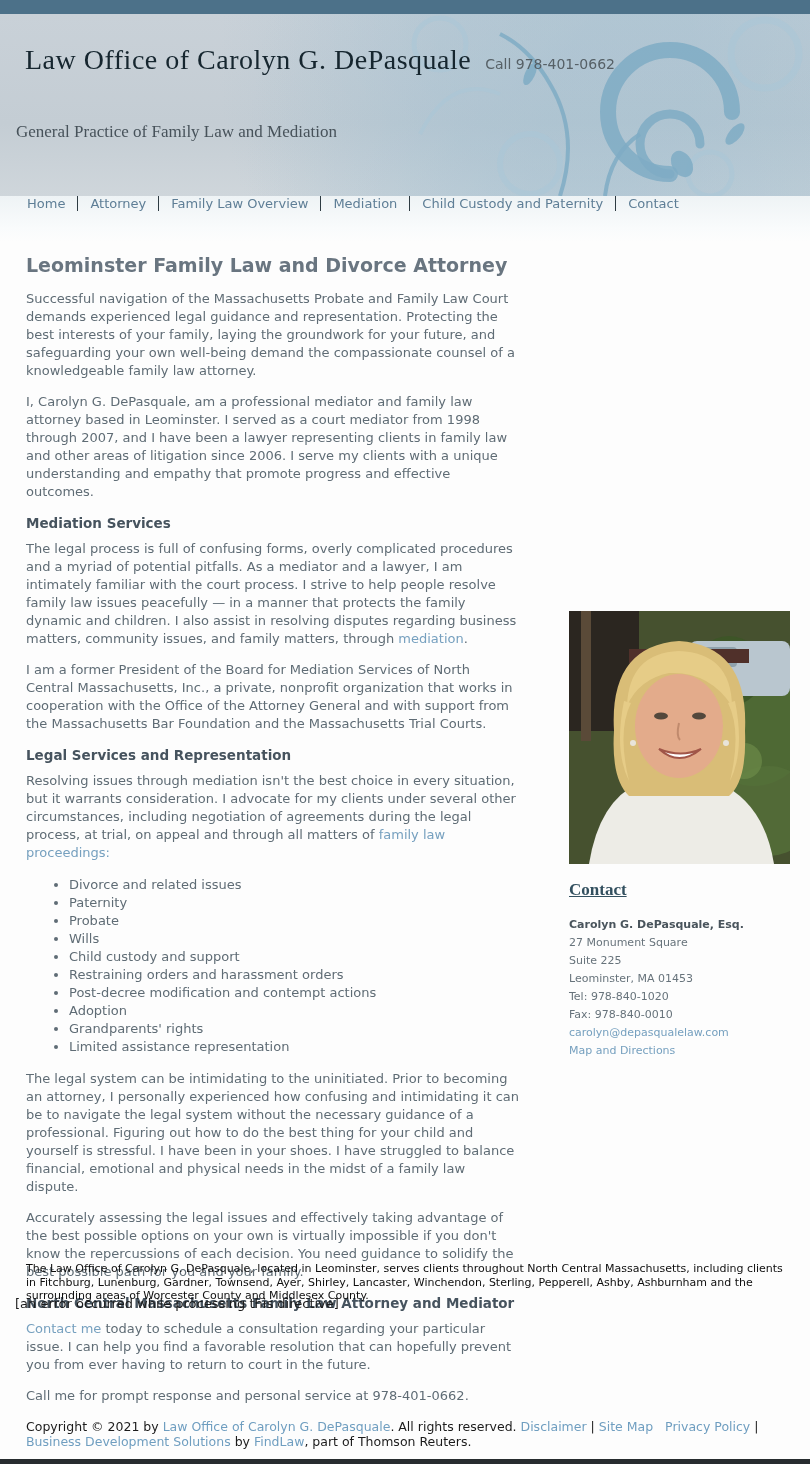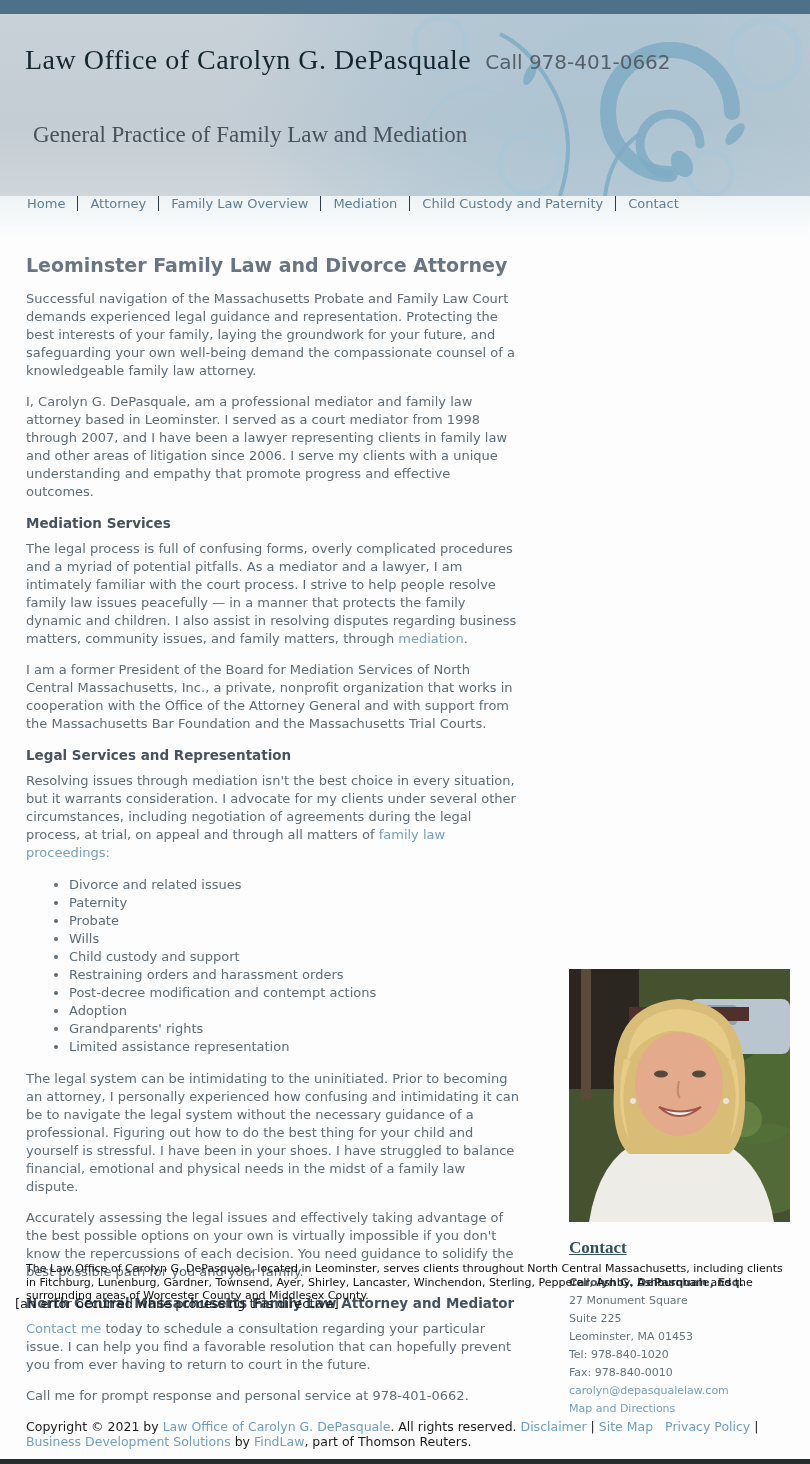--- a/index.html
+++ b/index.html
@@ -10,31 +10,31 @@
   .topbar { height:14px; background:#4c7189; }
   .header { position:relative; height:182px;
     background:
       radial-gradient(circle at 70% 30%, rgba(160,190,208,.35) 0 22%, transparent 60%),
       radial-gradient(circle at 90% 80%, rgba(150,185,205,.30) 0 25%, transparent 65%),
       linear-gradient(#c9d1d8, #c4cdd4 60%, #cfd6db);
     overflow:hidden; }
   .swirls { position:absolute; right:0; top:0; height:182px; width:430px; pointer-events:none; }
   .brandrow { position:absolute; left:25px; top:30px; display:flex; align-items:baseline; }
   .site-title { font-family:"Liberation Serif", serif; font-size:28px; font-weight:400; color:#16262f; letter-spacing:.5px; }
-  .phone { margin-left:14px; font-size:20px; color:#566066; }
-  .tagline { position:absolute; left:16px; top:108px; font-family:"Liberation Serif", serif; font-size:23px; color:#47525a;margin-left:17px; }
+  .phone { margin-left:14px; font-size:14px; color:#566066; }
+  .tagline { position:absolute; left:16px; top:108px; font-family:"Liberation Serif", serif; font-size:17px; color:#47525a; }
 
   
   .nav { height:46px; background:linear-gradient(#eef3f5, #f9fbfc 70%, #fdfdfd); display:flex; align-items:flex-start; padding-left:27px; }
   .nav a { color:#5e7e96; font-size:13px; text-decoration:none; padding:0 12px; }
   .nav a:first-child { padding-left:0; }
   .nav .sep { width:1px; height:15px; background:#2e3b42; }
 
   
-  .main { display:flex; align-items:flex-end; padding-top:11px; }
+  .main { display:flex; align-items:center; padding-top:11px; }
   .col-left { width:494px; margin-left:26px; color:#5f6c75; font-size:13px; line-height:18px; }
   .col-left h1 { font-size:19px; line-height:24px; color:#697580; font-weight:bold; margin-bottom:13px; }
   .col-left p { margin-bottom:13px; }
   .col-left h3 { font-size:13.5px; color:#46535e; font-weight:bold; margin:5px 0 8px 0; }
   a.lnk { color:#76a0bf; text-decoration:none; }
   ul.practice-list { margin:14px 0 14px 43px; }
   ul.practice-list li { line-height:18px; color:#5f6c75; }
 
   
   .sidebar { width:221px; margin-left:49px; }

